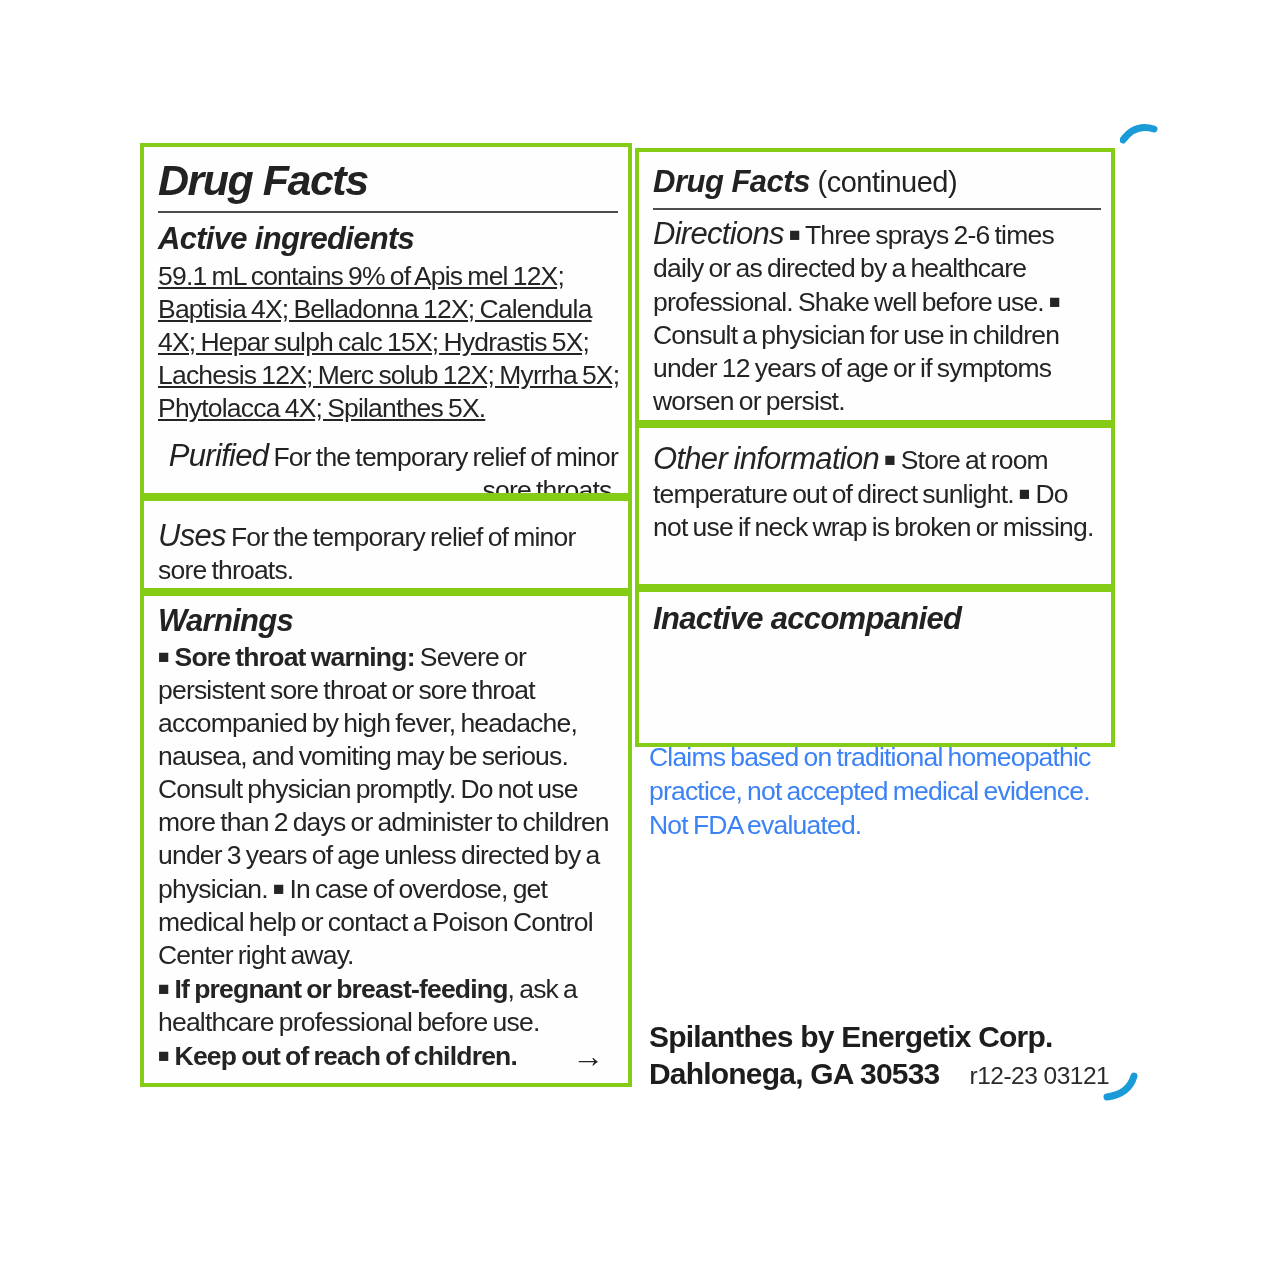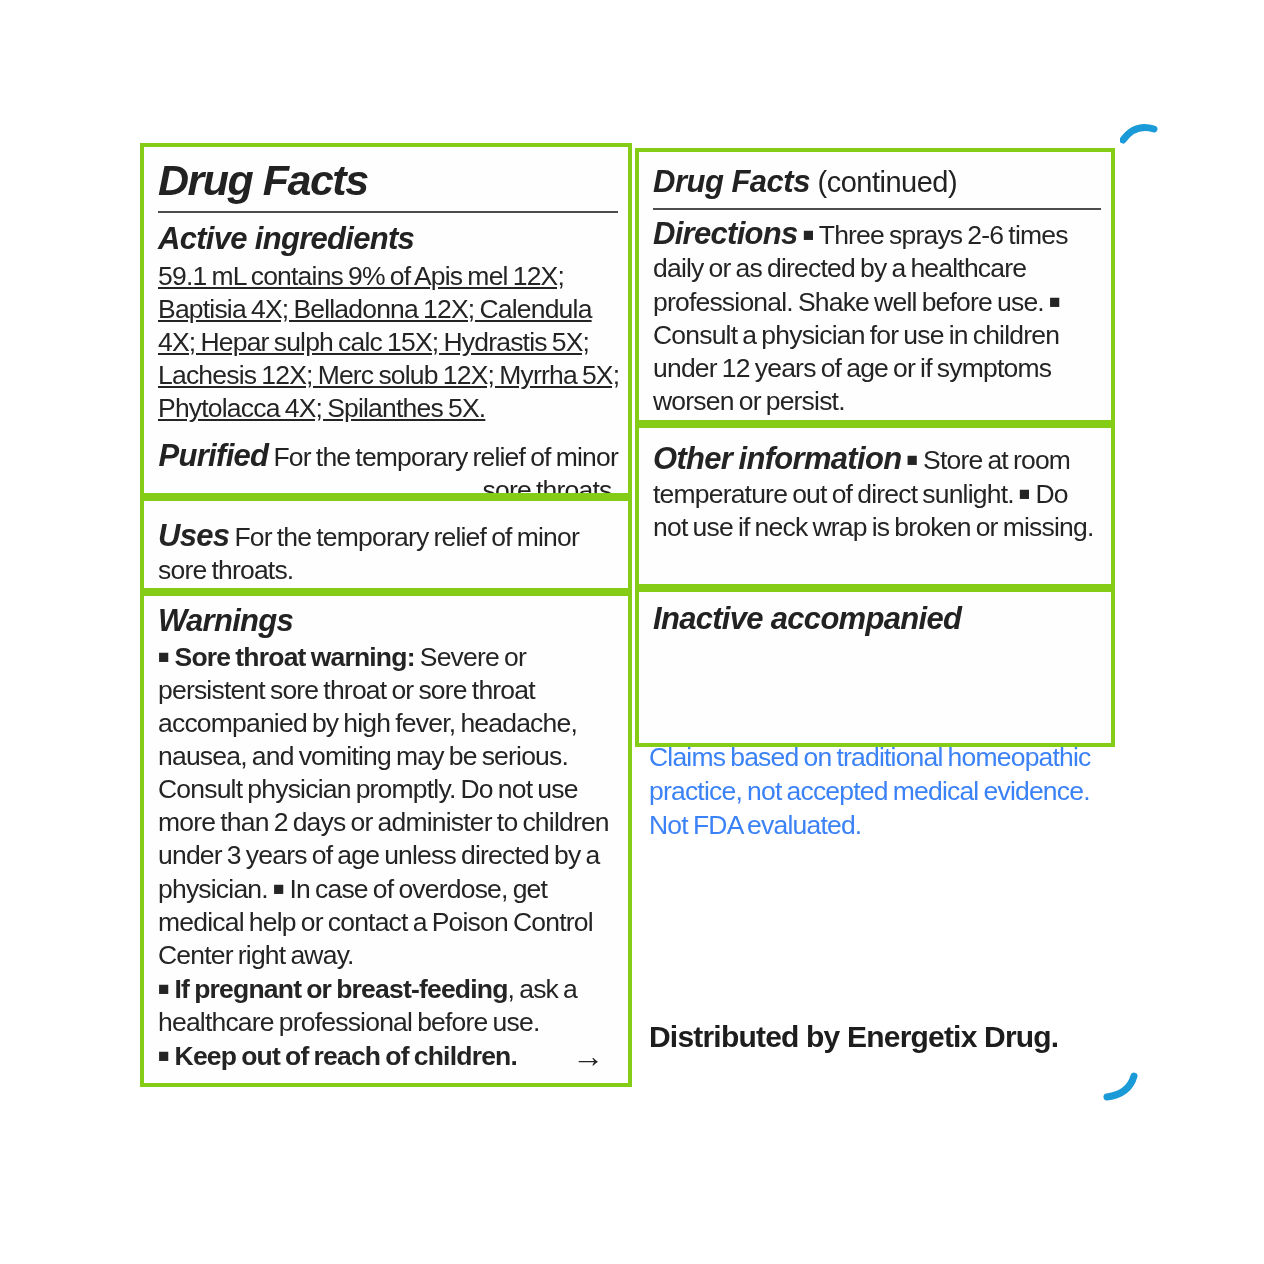--- a/index.html
+++ b/index.html
@@ -65,21 +65,21 @@
 
   .heading {
     font-size: 31px;
     font-weight: bold;
     font-style: italic;
     letter-spacing: -0.7px;
     line-height: 38px;
   }
   .heading-inline {
     font-size: 31px;
-    font-weight: bold;
+    font-weight: normal;
     font-style: italic;
     letter-spacing: -0.7px;
   }
   .body-text, .para {
     font-size: 26.5px;
     line-height: 33px;
     letter-spacing: -0.8px;
     word-spacing: -1.5px;
     color: #242424;
     margin: 0;
@@ -200,21 +200,24 @@
         </p>
       </div>
 
       <div class="box box-inact">
         <div class="heading" style="padding-top:2px">Inactive accompanied</div>
       </div>
 
       <div class="claims-block">Claims based on traditional homeopathic practice, not accepted medical evidence. Not FDA evaluated.</div>
 
       <div class="distributor-block">
-        <div>Distributed by Energetix Drug.</div>
+        <div>Spilanthes by Energetix Corp.</div>
+        <div>
+          <span>Dahlonega, GA 30533</span><span class="rev-code">r12-23 03121</span>
+        </div>
       </div>
 
     </div>
   </div>
 
   <svg class="edge-mark edge-mark-top" width="38" height="24" viewBox="0 0 38 24">
     <path d="M3 20 Q 15 3 34 9" fill="none" stroke="#1a9ad6" stroke-width="7" stroke-linecap="round"></path>
   </svg>
   <svg class="edge-mark edge-mark-bottom" width="38" height="30" viewBox="0 0 38 30">
     <path d="M32 4 Q 27 22 5 25" fill="none" stroke="#1a9ad6" stroke-width="7" stroke-linecap="round"></path>

